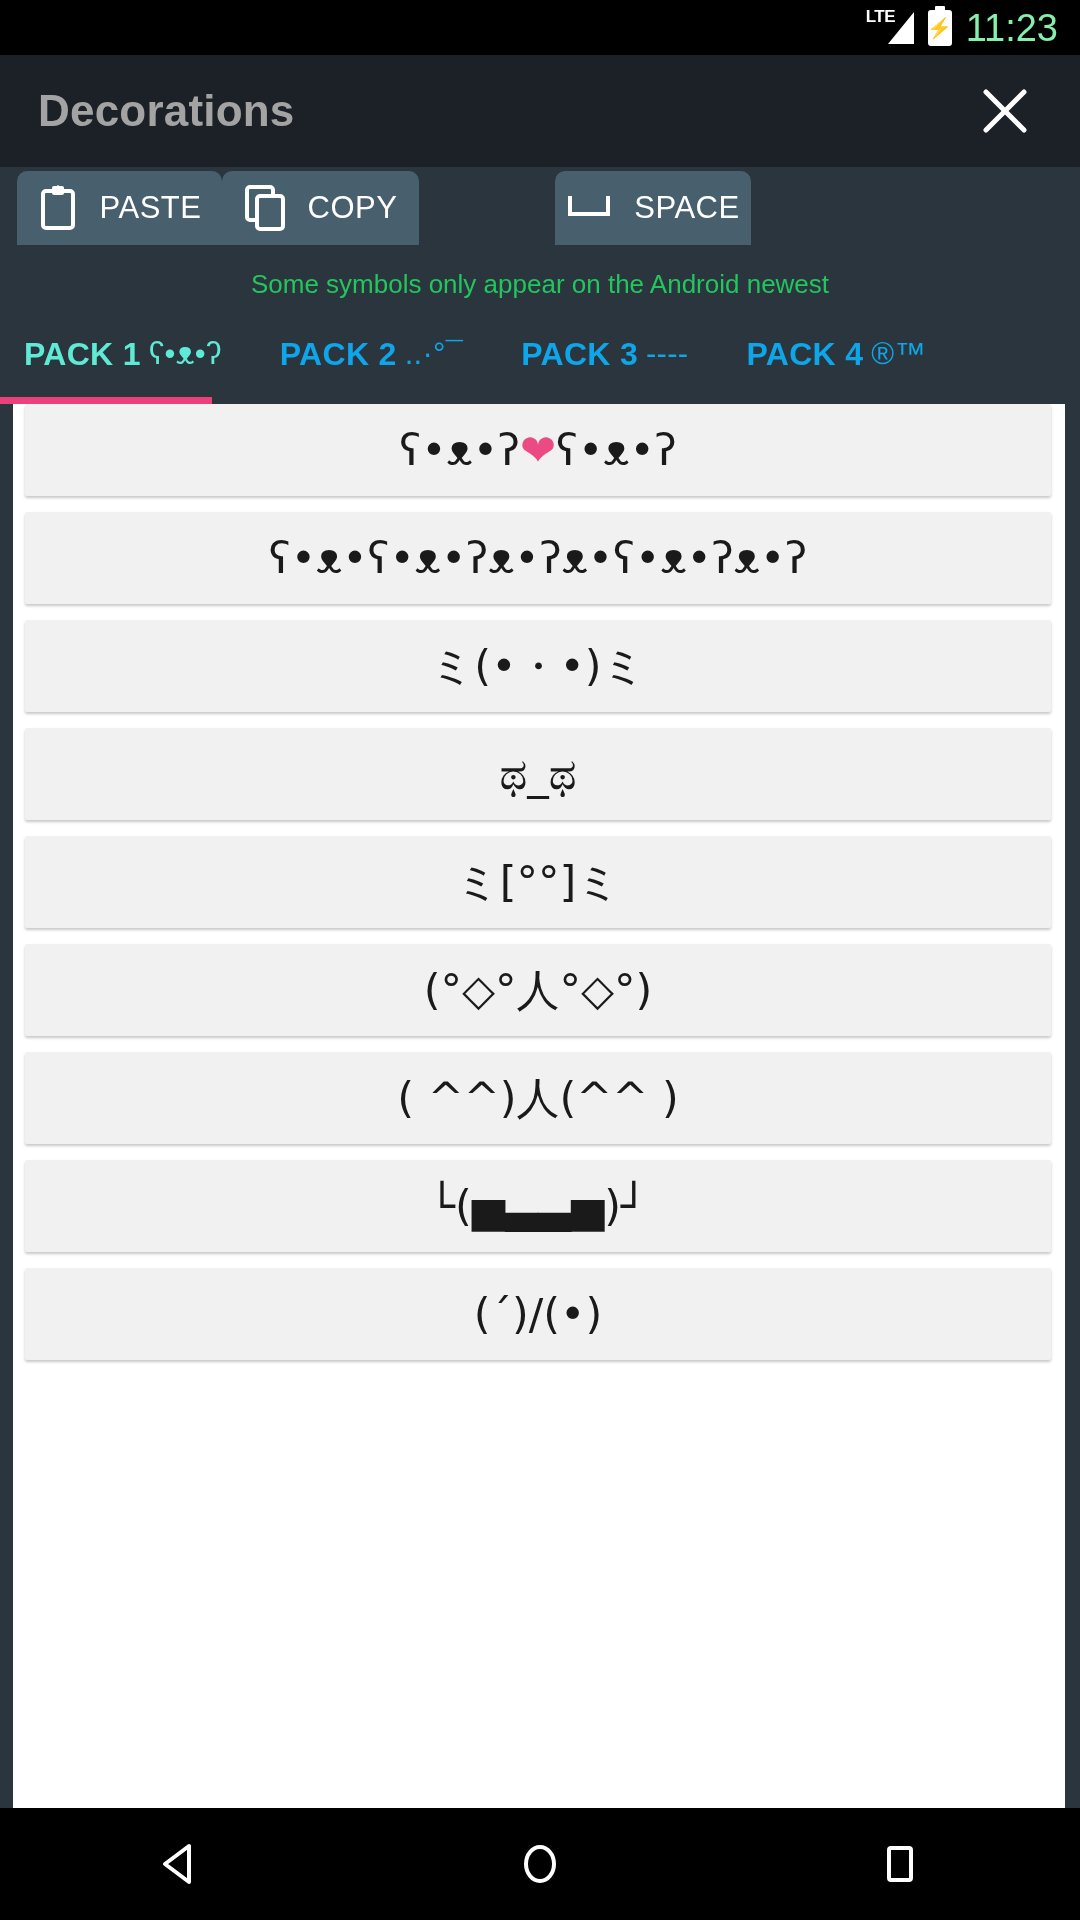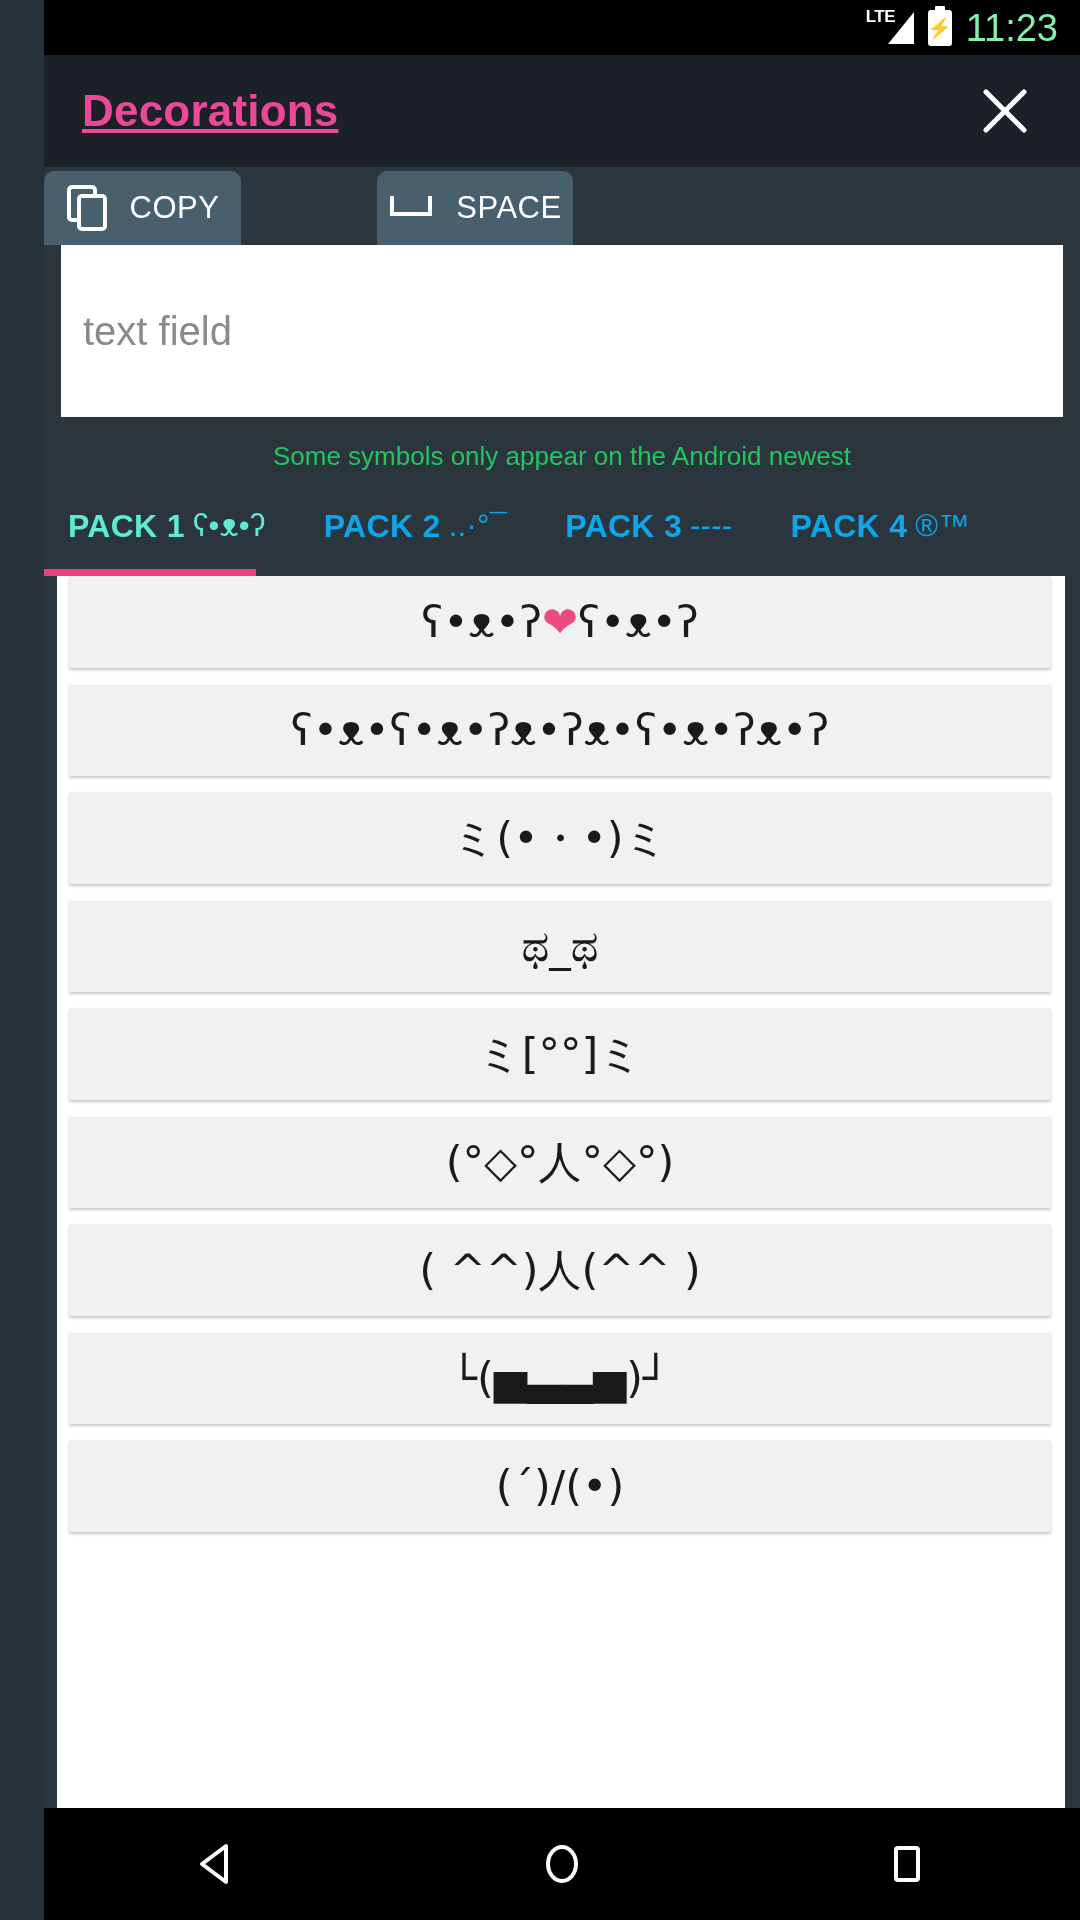--- a/index.html
+++ b/index.html
@@ -6,21 +6,21 @@
   html, body {
     width:1080px; height:1920px;
     background:#000;
     font-family:"Liberation Sans", sans-serif;
     overflow:hidden;
   }
   #screen {
     position:relative;
     width:1080px; height:1920px;
     background:#263238;
-    display:flex; flex-direction:column;padding-left:44px;
+    display:flex; flex-direction:column;
   }
 
   
   #status-bar {
     height:55px; background:#000000;
     display:flex; align-items:center; justify-content:flex-end;
     padding-right:22px; flex:0 0 auto;
   }
   .status-cluster { display:flex; align-items:center; gap:14px; }
   .lte-wrap { position:relative; width:46px; height:40px; }
@@ -54,21 +54,21 @@
     line-height:1;
   }
 
   
   #app-bar {
     height:112px; background:#1b2127;
     display:flex; align-items:center; justify-content:space-between;
     padding:0 40px 0 38px; flex:0 0 auto;
   }
   #page-title {
-    color:#ec4899; font-size:44px; font-weight:bold; letter-spacing:0.2px;text-decoration:underline;
+    color:#a3a3a3; font-size:44px; font-weight:bold; letter-spacing:0.2px;
   }
   #close-btn {
     width:70px; height:70px;
     display:flex; align-items:center; justify-content:center;
     cursor:pointer;
   }
   #close-btn svg { display:block; }
 
   
   #action-bar {
@@ -195,44 +195,50 @@
     <span id="page-title">Decorations</span>
     <div id="close-btn">
       <svg width="54" height="54" viewBox="0 0 54 54">
         <line x1="8" y1="8" x2="46" y2="46" stroke="#ffffff" stroke-width="5" stroke-linecap="round"></line>
         <line x1="46" y1="8" x2="8" y2="46" stroke="#ffffff" stroke-width="5" stroke-linecap="round"></line>
       </svg>
     </div>
   </div>
 
   <div id="action-bar">
+    <div class="action-btn paste">
+      <span class="action-icon">
+        <svg width="40" height="46" viewBox="0 0 40 46">
+          <rect x="5" y="6" width="30" height="37" rx="3" fill="none" stroke="#fff" stroke-width="4"></rect>
+          <rect x="14" y="1" width="12" height="9" rx="2" fill="#fff"></rect>
+          <path d="M14 5 L20 0 L26 5 Z" fill="#fff"></path>
+          <rect x="10" y="14" width="20" height="4" fill="#48606d"></rect>
+        </svg>
+      </span>
+      <span class="action-label">PASTE</span>
+    </div>
     <div class="action-btn copy">
       <span class="action-icon">
         <svg width="42" height="48" viewBox="0 0 42 48">
           <rect x="3" y="3" width="26" height="33" rx="3" fill="none" stroke="#fff" stroke-width="4"></rect>
           <rect x="13" y="12" width="26" height="33" rx="3" fill="#48606d" stroke="#fff" stroke-width="4"></rect>
         </svg>
       </span>
       <span class="action-label">COPY</span>
     </div>
     <div class="action-btn space">
       <span class="action-icon">
         <svg width="46" height="28" viewBox="0 0 46 28">
           <path d="M4 4 L4 20 L42 20 L42 4" fill="none" stroke="#fff" stroke-width="4" stroke-linecap="square"></path>
         </svg>
       </span>
       <span class="action-label">SPACE</span>
     </div>
   </div>
 
-  <div id="text-field-wrap">
-    <div id="text-field">
-      <span class="placeholder">text field</span>
-    </div>
-  </div>
 
   <div id="hint">Some symbols only appear on the Android newest</div>
 
   <div id="tab-bar">
     <div class="tab active">
       <span>PACK 1</span>
       <span class="tab-glyph">ʕ•ᴥ•ʔ</span>
     </div>
     <span class="tab-sp"></span>
     <div class="tab">

